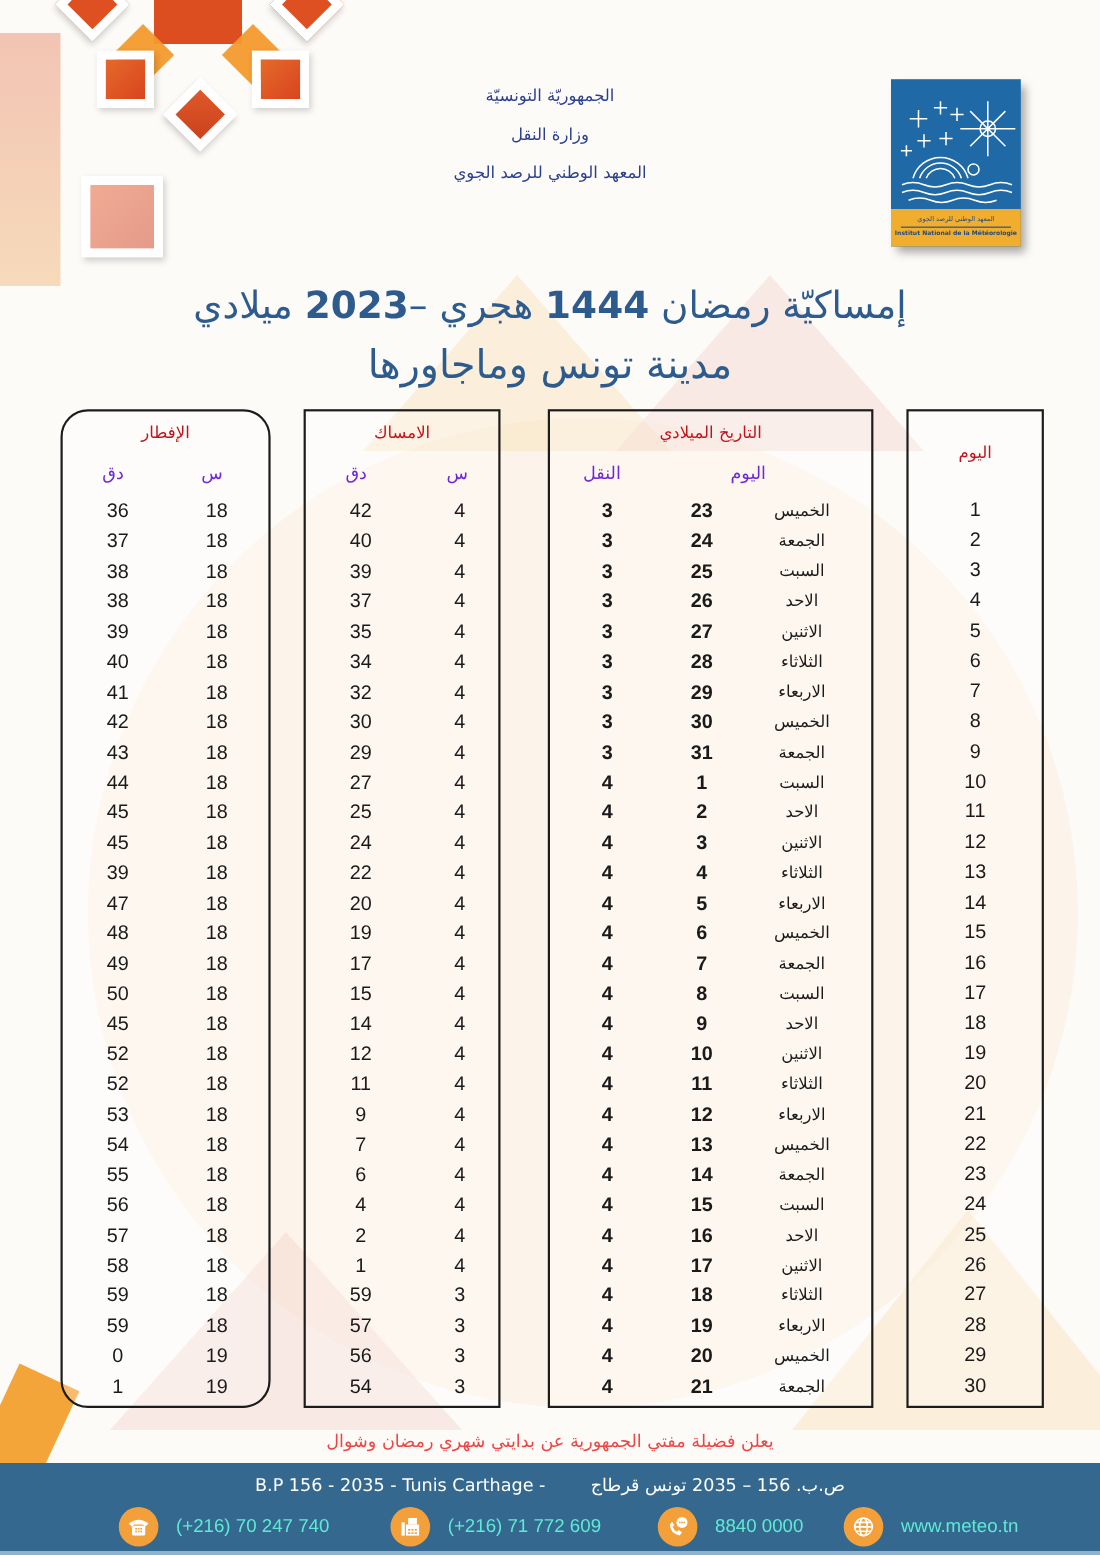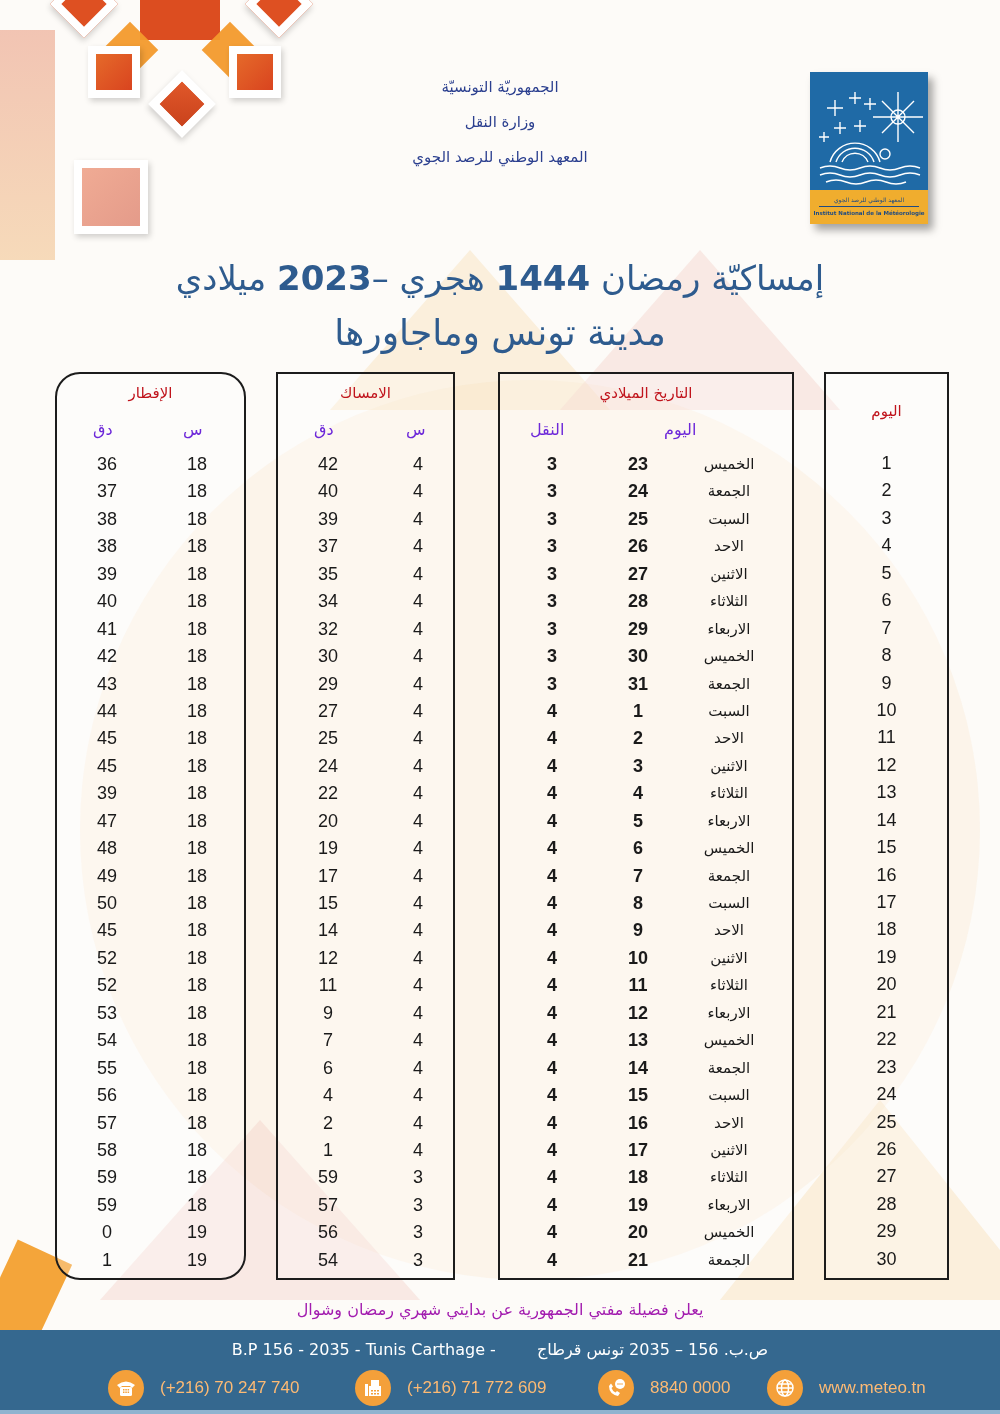--- a/index.html
+++ b/index.html
@@ -91,39 +91,39 @@
     .greg .c-mon { left: 22px; width: 60px; font-weight: bold; }
     .greg .c-day { left: 108px; width: 60px; font-weight: bold; }
     .greg .c-wd  { left: 184px; width: 90px; font-family: "DejaVu Sans", sans-serif; font-size: 15px; direction: rtl; text-align: center; }
     .dayno .rows { top: 76px; }
     .dayno .c-n { left: 0; width: 100%; }
     .dayno .thead-title { top: 28px; font-size: 15px; }
 
     
     .note {
       position: absolute; left: 0; top: 1300px; width: 1000px; z-index: 2;
-      text-align: center; direction: rtl; color: #a21caf; font-size: 16px;
+      text-align: center; direction: rtl; color: #ef4444; font-size: 16px;
     }
     .footer {
       position: absolute; left: 0; top: 1330px; width: 1000px; height: 84px; z-index: 2;
       background: #35688f; color: #fff;
     }
     .footer-bottom-line { position: absolute; left: 0; bottom: 0; width: 100%; height: 4px; background: #8fb3cf; }
     .address {
       position: absolute; left: 0; top: 10px; width: 1000px; text-align: center; font-size: 16px;
     }
     .address .ar { direction: rtl; unicode-bidi: isolate; display: inline-block; margin-left: 36px; }
     .address .fr { display: inline-block; }
     .contacts { position: absolute; left: 0; top: 40px; width: 1000px; height: 36px; }
     .contact { position: absolute; top: 0; display: flex; align-items: center; height: 36px; }
     .contact .icon {
       width: 36px; height: 36px; border-radius: 50%; background: #f4a03a;
       display: flex; align-items: center; justify-content: center;
     }
-    .contact .val { margin-left: 16px; font-size: 17px; color: #fdba74; white-space: nowrap; font-family: "Liberation Sans", sans-serif; }
+    .contact .val { margin-left: 16px; font-size: 17px; color: #5eead4; white-space: nowrap; font-family: "Liberation Sans", sans-serif; }
     .contact.phone { left: 108px; }
     .contact.fax   { left: 355px; }
     .contact.call  { left: 598px; }
     .contact.web   { left: 767px; }
   </style>
 </head>
 <body>
 
 <div class="bg-layer">
   <div class="bg-circle"></div>

